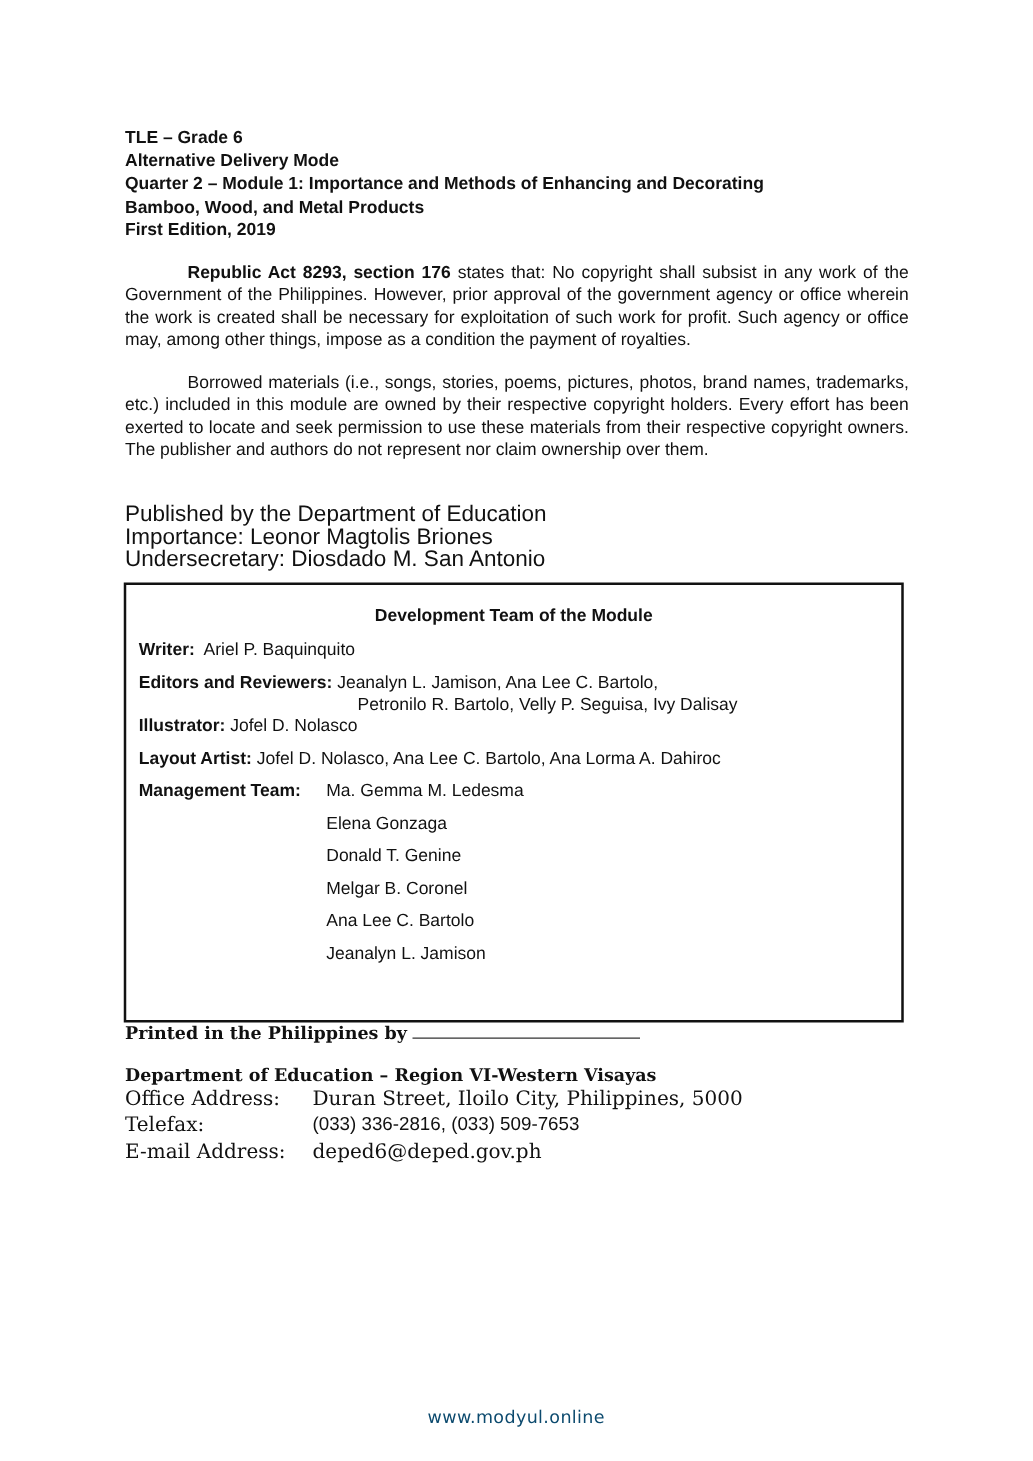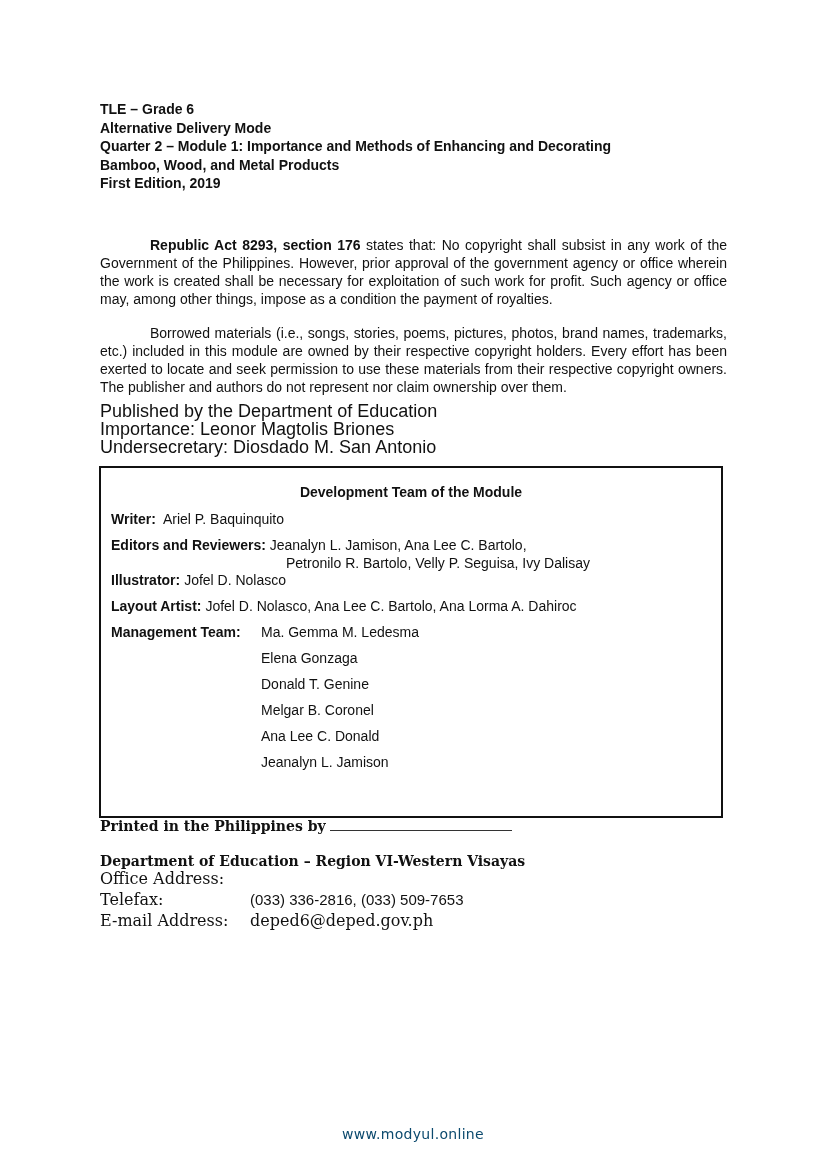--- a/index.html
+++ b/index.html
@@ -4,21 +4,21 @@
   <style>
     html, body { margin: 0; padding: 0; background: #ffffff; }
     body { width: 826px; height: 1169px; position: relative; overflow: hidden; color: #111; }
     .sans { font-family: "Liberation Sans", sans-serif; }
     .serif { font-family: "DejaVu Serif", "Liberation Serif", serif; }
     .block { position: absolute; left: 100px; width: 627px; }
 
     .header { top: 100px; font-size: 14px; font-weight: bold; line-height: 18.5px; }
     .header div { white-space: nowrap; }
 
-    .para { font-size: 14px; line-height: 18px; text-align: justify; margin-top: 28px; }
+    .para { font-size: 14px; line-height: 18px; text-align: justify; }
     .para .indent { display: inline-block; width: 50px; }
     .p1 { top: 208px; }
     .p2 { top: 296px; }
 
     .pub { top: 402px; font-size: 18px; line-height: 18px; }
 
     .team-box {
       position: absolute; left: 99px; top: 466px; width: 624px; height: 352px;
       border: 2px solid #111; box-sizing: border-box;
       font-family: "Liberation Sans", sans-serif; font-size: 14px;
@@ -94,32 +94,33 @@
     <span>Jofel D. Nolasco, Ana Lee C. Bartolo, Ana Lorma A. Dahiroc</span>
   </div>
 
   <div class="row r-mgmt">
     <b>Management Team:</b>
   </div>
   <div class="mgmt-name" style="top:156px;">Ma. Gemma M. Ledesma</div>
   <div class="mgmt-name" style="top:182px;">Elena Gonzaga</div>
   <div class="mgmt-name" style="top:208px;">Donald T. Genine</div>
   <div class="mgmt-name" style="top:234px;">Melgar B. Coronel</div>
-  <div class="mgmt-name" style="top:260px;">Ana Lee C. Donald</div>
+  <div class="mgmt-name" style="top:260px;">Ana Lee C. Bartolo</div>
   <div class="mgmt-name" style="top:286px;">Jeanalyn L. Jamison</div>
 </div>
 
 <div class="printed serif">
   <span>Printed in the Philippines by</span><span class="blank-line"></span>
 </div>
 
 <div class="deped serif">
   <div class="title">Department of Education – Region VI-Western Visayas</div>
   <div class="contact-row">
     <span class="lbl">Office Address:</span>
+    <span class="val">Duran Street, Iloilo City, Philippines, 5000</span>
   </div>
   <div class="contact-row">
     <span class="lbl">Telefax:</span>
     <span class="val sans">(033) 336-2816, (033) 509-7653</span>
   </div>
   <div class="contact-row">
     <span class="lbl">E-mail Address:</span>
     <span class="val">deped6@deped.gov.ph</span>
   </div>
 </div>

